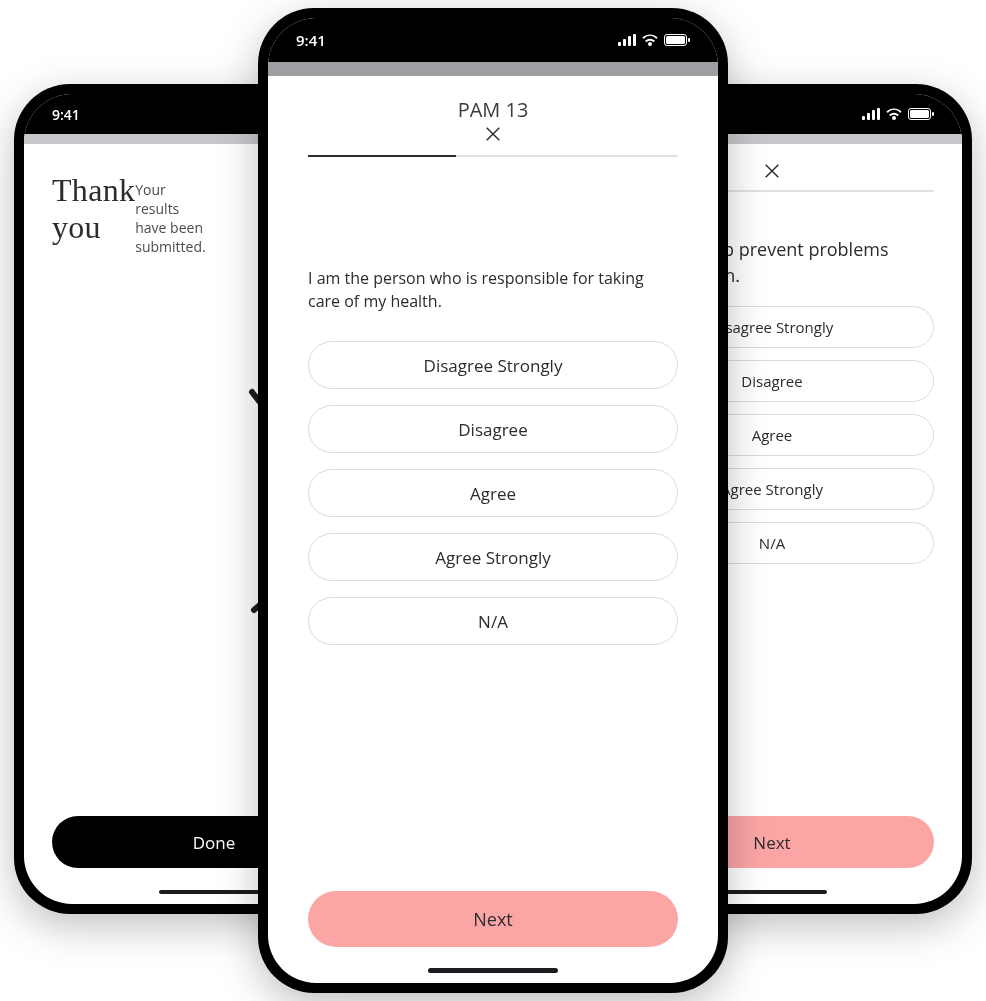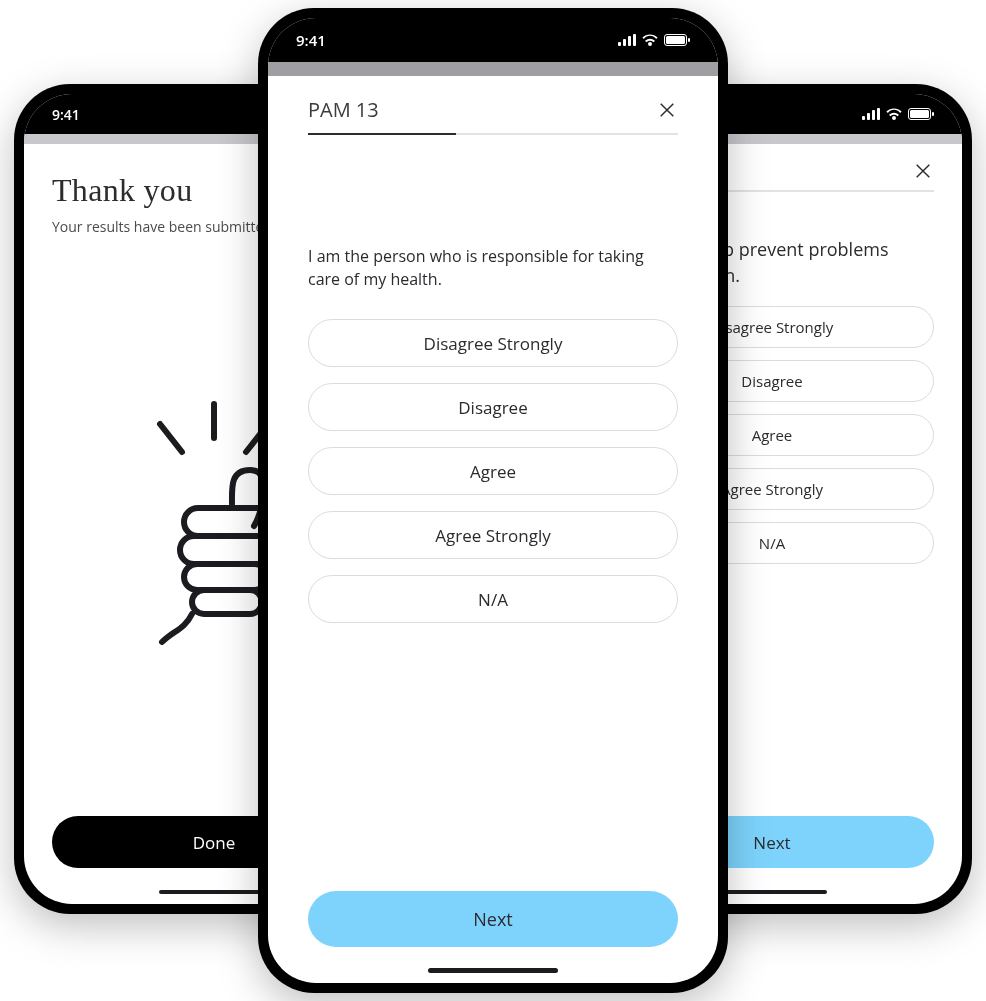--- a/index.html
+++ b/index.html
@@ -49,20 +49,21 @@
     .status-icons { display: flex; align-items: center; gap: 6px; }
 
     .grey-band { height: 10px; background: #c7c7cc; }
     .grey-band-big { height: 14px; background: #9e9ea3; }
 
     .topbar {
       display: flex;
       align-items: center;
       justify-content: space-between;
       padding: 16px 28px 8px 28px;
+      flex-direction: column;
     }
     .topbar-title { font-size: 20px; color:#3b3b40; }
     .close-x {
       width: 22px; height: 22px;
       display:flex;align-items:center;justify-content:center;
       color:#2b2b30;
     }
     .close-x svg { width: 18px; height: 18px; }
 
     .progress-track {
@@ -70,21 +71,21 @@
       background: #e2e2e5;
       margin: 0 28px 0 28px;
       position: relative;
     }
     .progress-fill {
       position:absolute;left:0;top:0;height:100%;
       background:#2b2b30;
     }
 
     
-    .ty-wrap { padding: 28px 28px 0 28px; flex:1; display:flex; flex-direction:column; }
+    .ty-wrap { padding: 28px 28px 0 28px; flex:1; display:flex; }
     .ty-heading { font-family: Georgia, 'Times New Roman', serif; font-size: 32px; font-weight: 400; color:#2b2b30; letter-spacing:.3px;}
     .ty-sub { font-size: 14px; color:#4b4b50; margin-top:8px; }
     .ty-art { flex:1; display:flex; align-items:center; justify-content:center; }
     .ty-art svg { width: 200px; height: 260px; color:#1c1c20;}
 
     
     .q-wrap { flex:1; display:flex; flex-direction:column; padding: 0 28px; }
     .phone-center .q-wrap { padding: 0 40px; }
     .q-text { font-size: 16px; line-height:1.45; color:#2b2b30; margin-top:110px; }
     .phone-right .q-text { font-size: 18px; margin-top: 44px;}
@@ -104,21 +105,21 @@
 
     .footer-btn {
       margin: 0 28px 36px 28px;
       height: 52px;
       border-radius: 999px;
       display:flex;align-items:center;justify-content:center;
       font-size: 17px;
       cursor:pointer;
     }
     .footer-btn.dark { background:#000000; color:#fff; }
-    .footer-btn.light{ background:#7dd3fc; color:#2b2b30; }
+    .footer-btn.light{ background:#fca5a5; color:#2b2b30; }
     .phone-center .footer-btn { margin: 0 40px 36px 40px; height: 56px; font-size:18px;}
 
     
     .home-ind {
       position:absolute; bottom:10px; left:50%; transform:translateX(-50%);
       width:130px;height:5px;border-radius:3px;background:#1c1c20;
     }
     .phone-left .home-ind, .phone-right .home-ind { width:110px;height:4px;}
   </style>
 </head>

